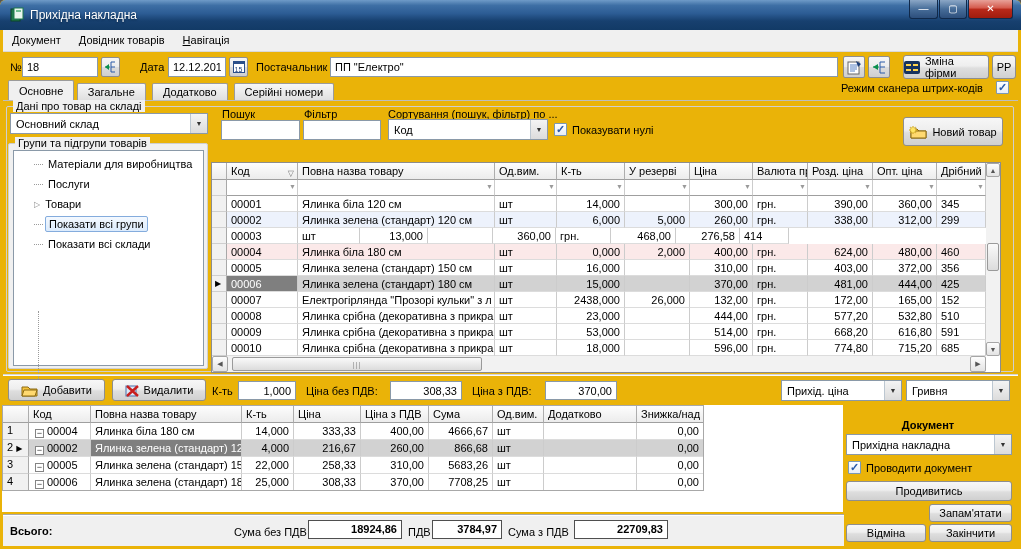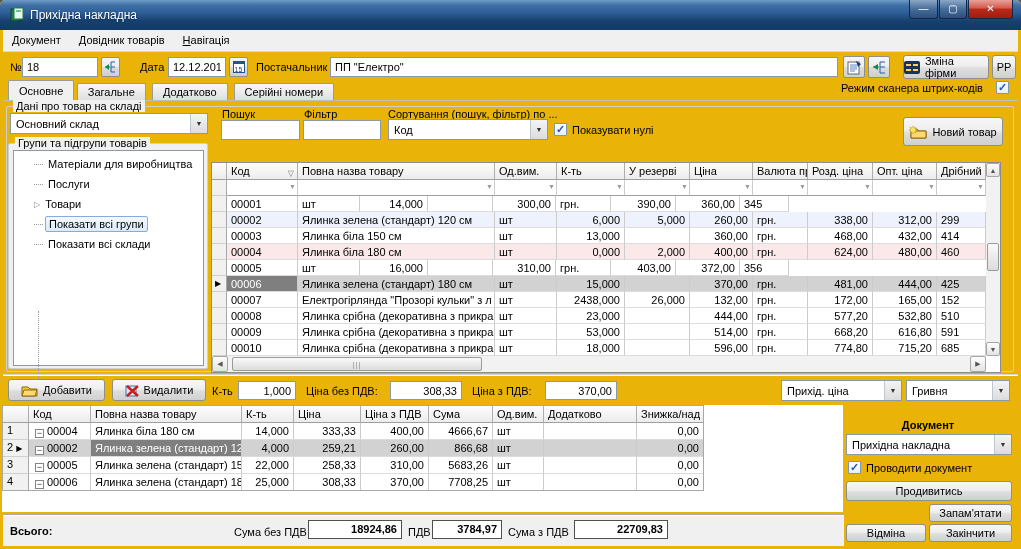--- a/index.html
+++ b/index.html
@@ -248,20 +248,21 @@
         <div class="fc" style="width: 64px;">
           <span class="fa">▼</span>
         </div>
         <div class="fc" style="width: 49px;">
           <span class="fa">▼</span>
         </div>
       </div>
       <div class="grow ">
         <div class="rh" style="width: 15px; height: 16px;"></div>
         <div class="gc" style="width: 71px;">00001</div>
+        <div class="gc" style="width: 197px;">Ялинка біла 120 см</div>
         <div class="gc" style="width: 62px;">шт</div>
         <div class="gc num" style="width: 68px;">14,000</div>
         <div class="gc num" style="width: 65px;"></div>
         <div class="gc num" style="width: 63px;">300,00</div>
         <div class="gc" style="width: 55px;">грн.</div>
         <div class="gc num" style="width: 65px;">390,00</div>
         <div class="gc num" style="width: 64px;">360,00</div>
         <div class="gc" style="width: 49px;">345</div>
       </div>
       <div class="grow rowblue">
@@ -273,46 +274,46 @@
         <div class="gc num" style="width: 65px;">5,000</div>
         <div class="gc num" style="width: 63px;">260,00</div>
         <div class="gc" style="width: 55px;">грн.</div>
         <div class="gc num" style="width: 65px;">338,00</div>
         <div class="gc num" style="width: 64px;">312,00</div>
         <div class="gc" style="width: 49px;">299</div>
       </div>
       <div class="grow ">
         <div class="rh" style="width: 15px; height: 16px;"></div>
         <div class="gc" style="width: 71px;">00003</div>
-        <div class="gc" style="width: 197px;">Ялинка біла 150 см</div>
         <div class="gc" style="width: 62px;">шт</div>
         <div class="gc num" style="width: 68px;">13,000</div>
         <div class="gc num" style="width: 65px;"></div>
         <div class="gc num" style="width: 63px;">360,00</div>
         <div class="gc" style="width: 55px;">грн.</div>
         <div class="gc num" style="width: 65px;">468,00</div>
-        <div class="gc num" style="width: 64px;">432,00</div>
+        <div class="gc num" style="width: 64px;">276,58</div>
         <div class="gc" style="width: 49px;">414</div>
       </div>
       <div class="grow rowpink">
         <div class="rh" style="width: 15px; height: 16px;"></div>
         <div class="gc" style="width: 71px;">00004</div>
         <div class="gc" style="width: 197px;">Ялинка біла 180 см</div>
         <div class="gc" style="width: 62px;">шт</div>
         <div class="gc num" style="width: 68px;">0,000</div>
         <div class="gc num" style="width: 65px;">2,000</div>
         <div class="gc num" style="width: 63px;">400,00</div>
         <div class="gc" style="width: 55px;">грн.</div>
         <div class="gc num" style="width: 65px;">624,00</div>
         <div class="gc num" style="width: 64px;">480,00</div>
         <div class="gc" style="width: 49px;">460</div>
       </div>
       <div class="grow ">
         <div class="rh" style="width: 15px; height: 16px;"></div>
         <div class="gc" style="width: 71px;">00005</div>
+        <div class="gc" style="width: 197px;">Ялинка зелена (стандарт) 150 см</div>
         <div class="gc" style="width: 62px;">шт</div>
         <div class="gc num" style="width: 68px;">16,000</div>
         <div class="gc num" style="width: 65px;"></div>
         <div class="gc num" style="width: 63px;">310,00</div>
         <div class="gc" style="width: 55px;">грн.</div>
         <div class="gc num" style="width: 65px;">403,00</div>
         <div class="gc num" style="width: 64px;">372,00</div>
         <div class="gc" style="width: 49px;">356</div>
       </div>
       <div class="grow rowsel">
@@ -450,21 +451,21 @@
         <div class="gc num" style="width: 64px; height: 17px;">4666,67</div>
         <div class="gc" style="width: 51px; height: 17px;">шт</div>
         <div class="gc" style="width: 93px; height: 17px;"></div>
         <div class="gc num" style="width: 67px; height: 17px;">0,00</div>
       </div>
       <div class="grow rowsel">
         <div class="rh" style="width: 26px; height: 17px; font-size: 11px; padding: 1px 0px 0px 4px;">2<span style="font-size: 8px; margin-left: 3px;">▶</span></div>
         <div class="gc" style="width: 62px; height: 17px;"><span class="exp">−</span>00002</div>
         <div class="gc foc" style="width: 151px; height: 17px;">Ялинка зелена (стандарт) 12</div>
         <div class="gc num" style="width: 52px; height: 17px;">4,000</div>
-        <div class="gc num" style="width: 67px; height: 17px;">259,21</div>
+        <div class="gc num" style="width: 67px; height: 17px;">216,67</div>
         <div class="gc num" style="width: 68px; height: 17px;">260,00</div>
         <div class="gc num" style="width: 64px; height: 17px;">866,68</div>
         <div class="gc" style="width: 51px; height: 17px;">шт</div>
         <div class="gc" style="width: 93px; height: 17px;"></div>
         <div class="gc num" style="width: 67px; height: 17px;">0,00</div>
       </div>
       <div class="grow">
         <div class="rh" style="width: 26px; height: 17px; font-size: 11px; padding: 1px 0px 0px 4px;">3</div>
         <div class="gc" style="width: 62px; height: 17px;"><span class="exp">−</span>00005</div>
         <div class="gc" style="width: 151px; height: 17px;">Ялинка зелена (стандарт) 15</div>

